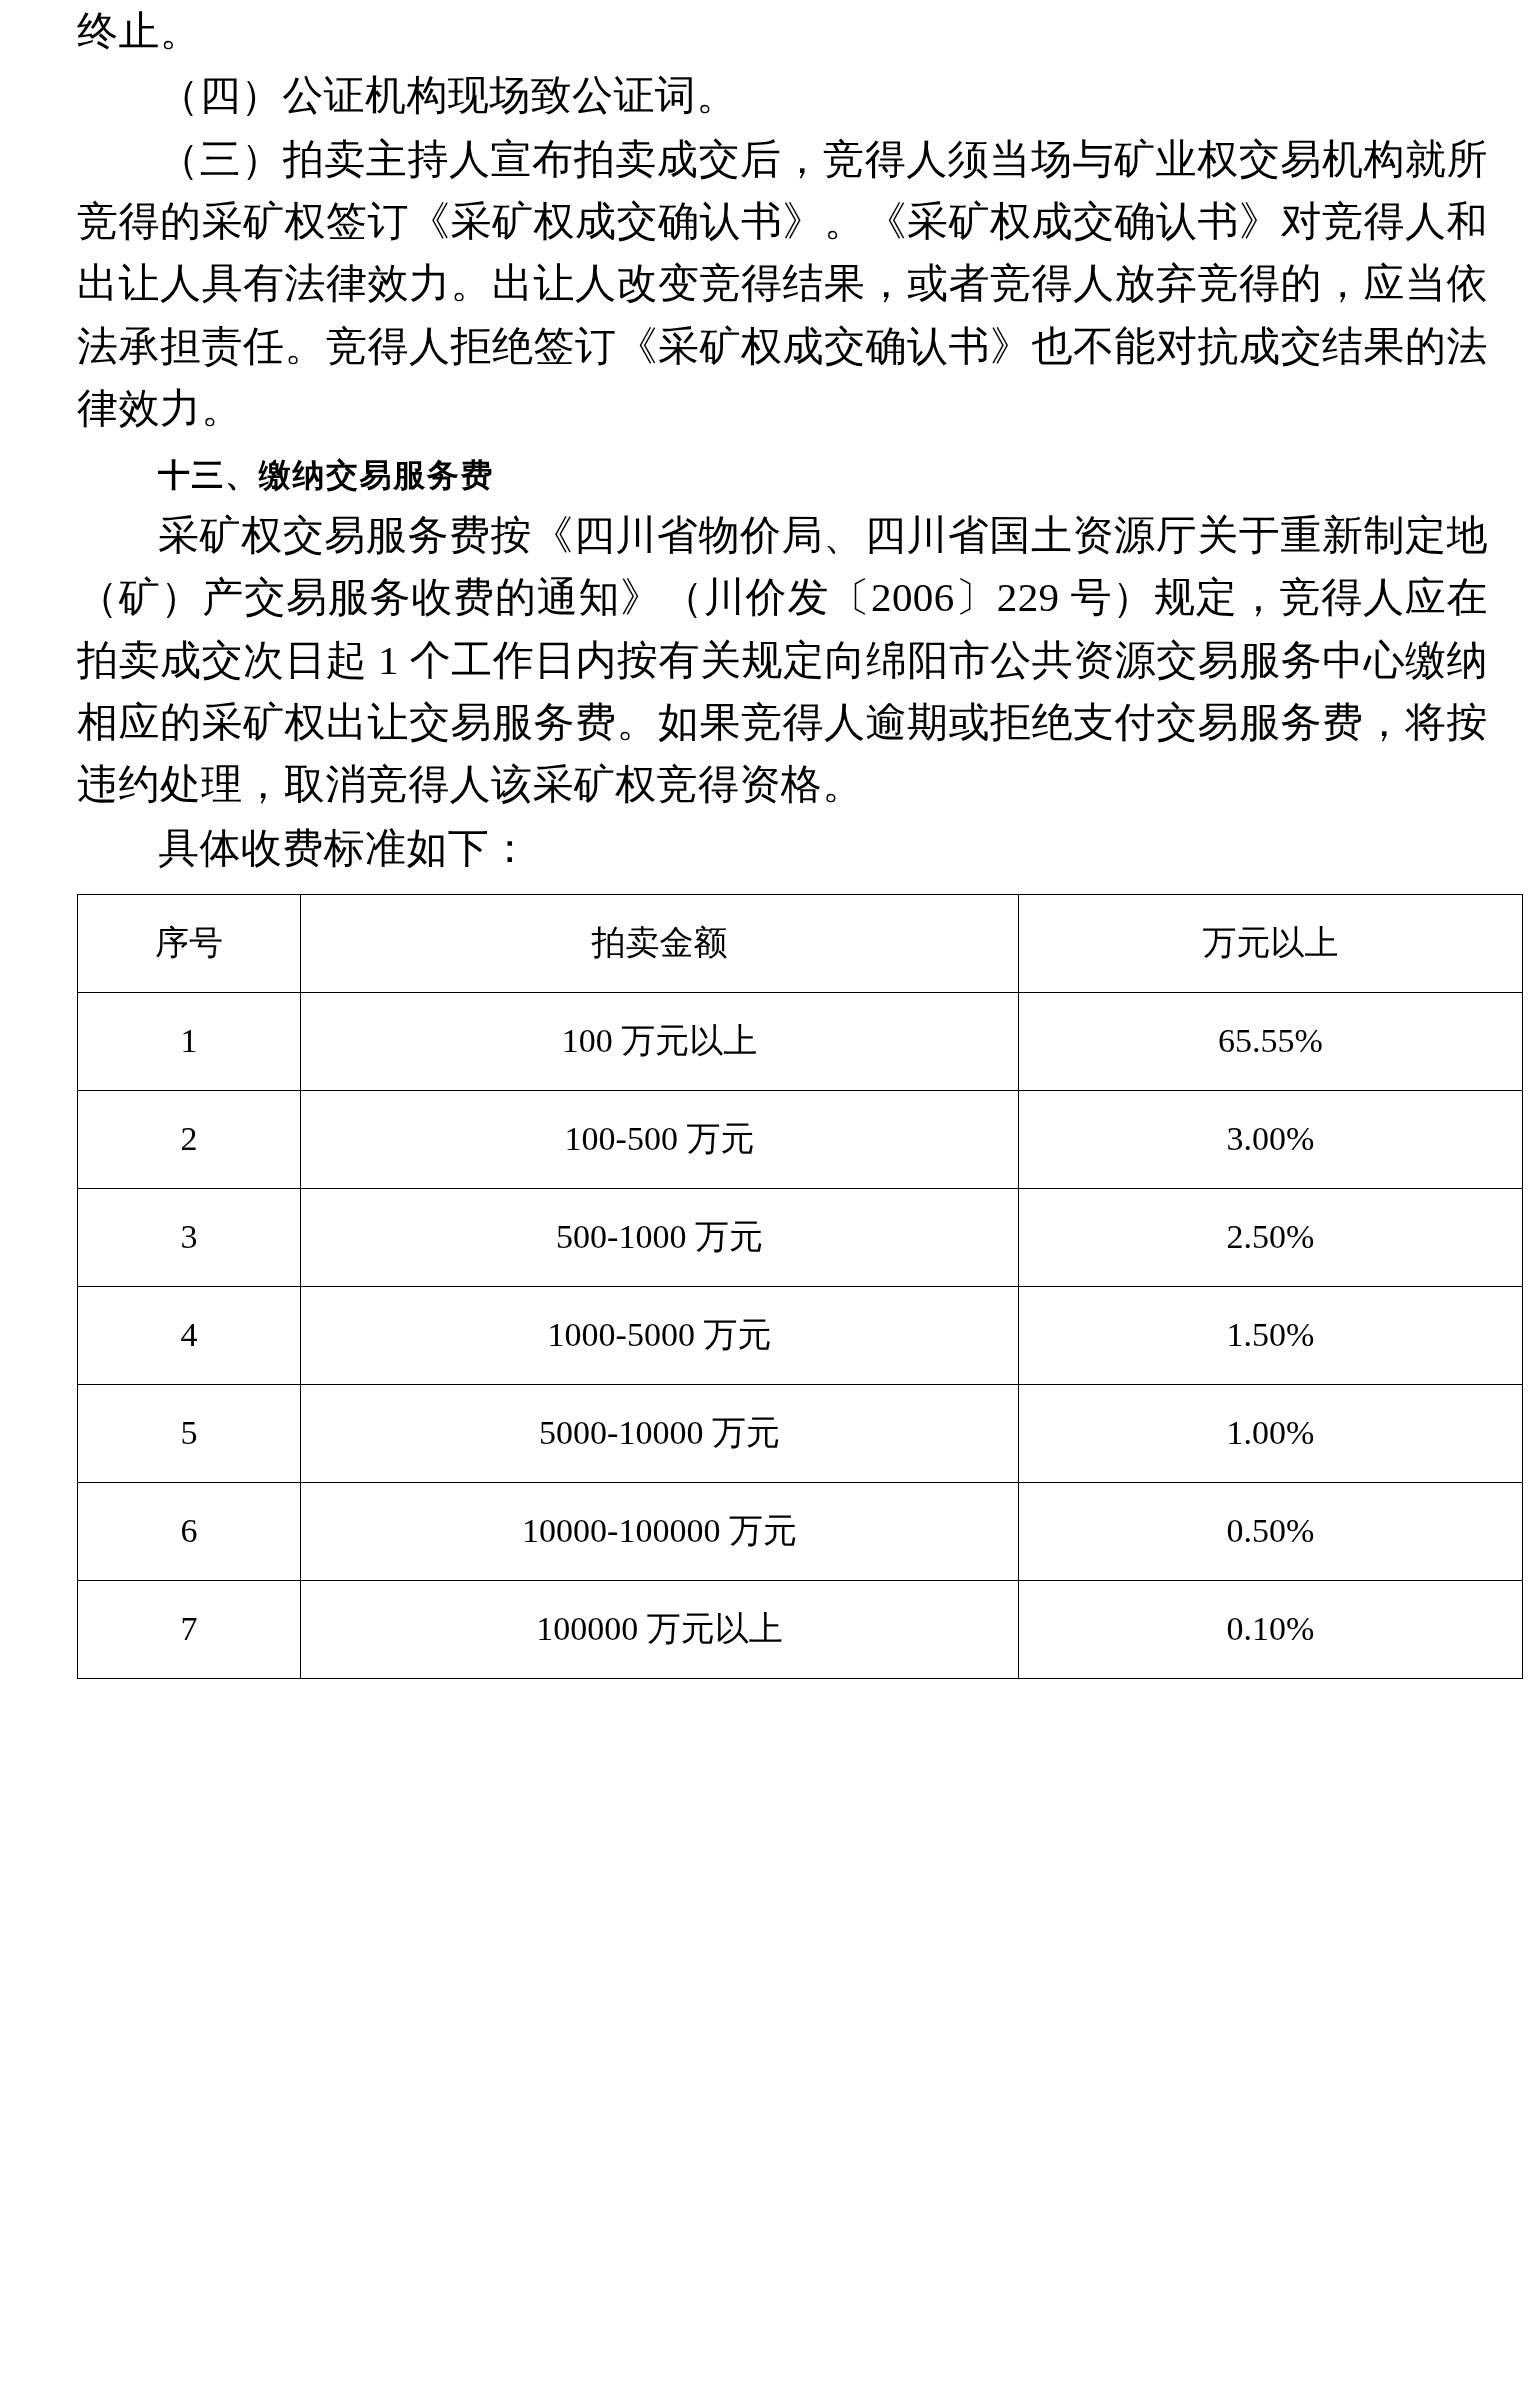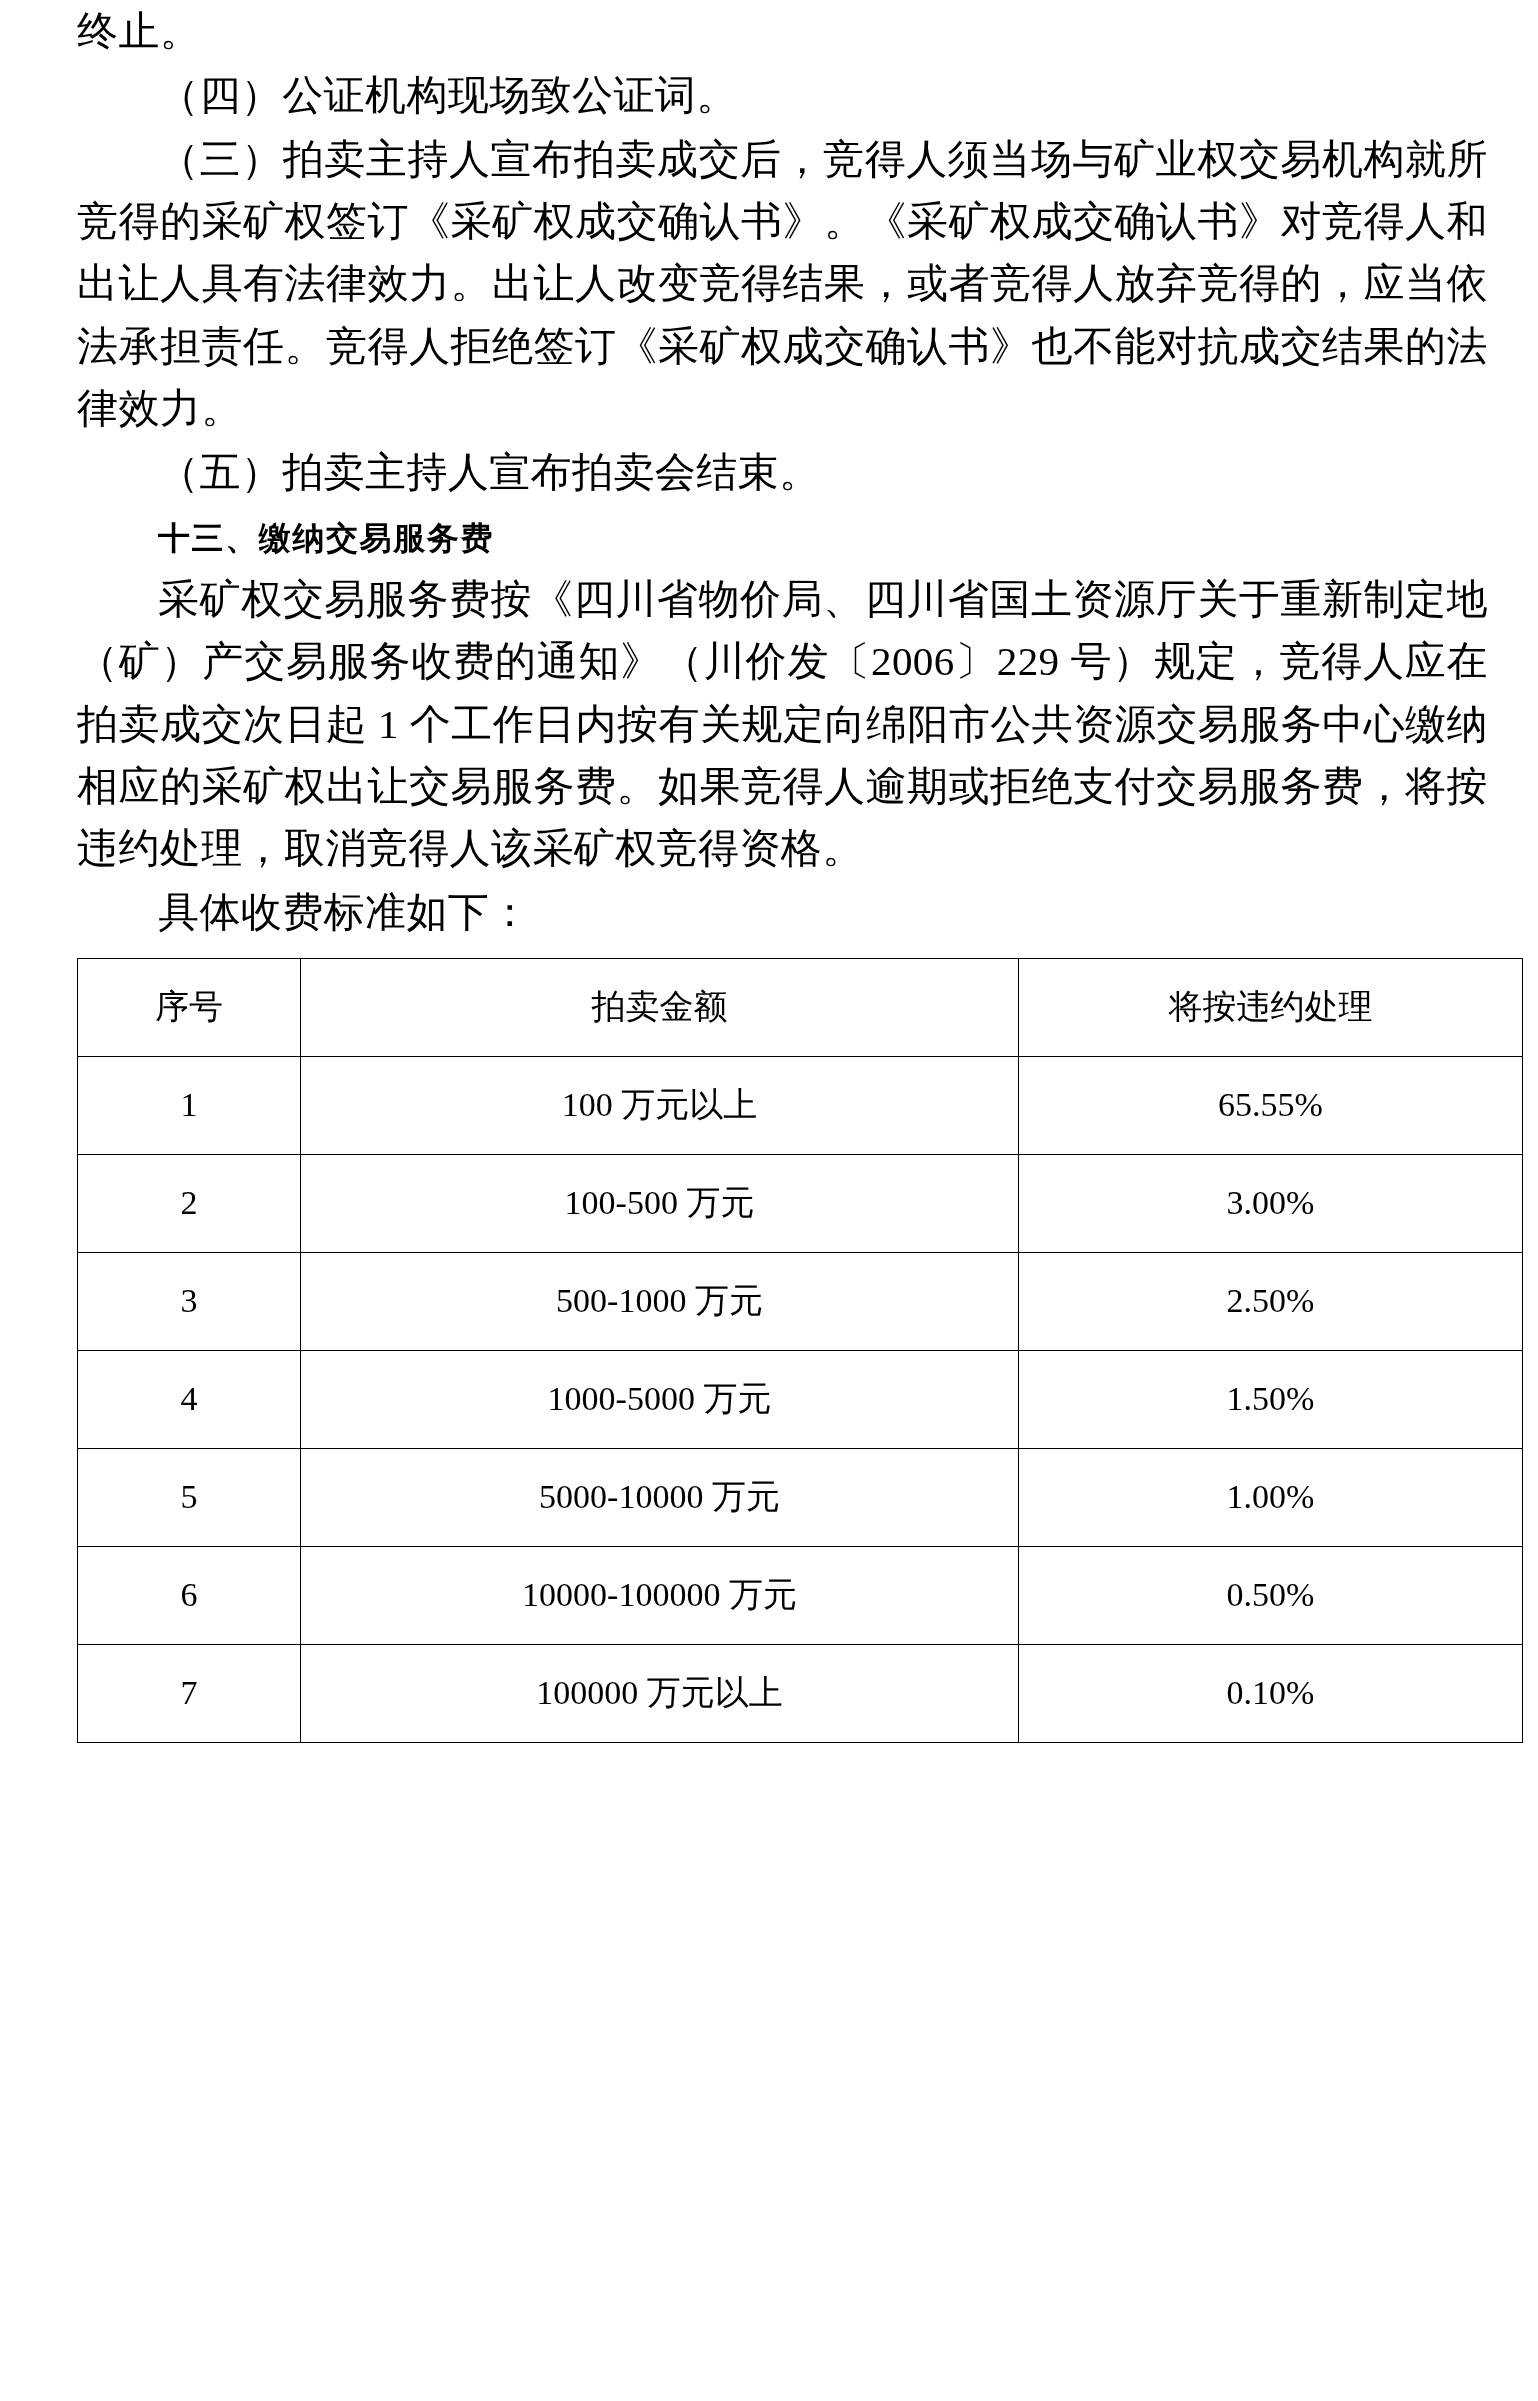--- a/index.html
+++ b/index.html
@@ -79,39 +79,38 @@
 <body>
 
 <div class="page">
 
   <p class="para">终止。</p>
 
   <p class="para indent">（四）公证机构现场致公证词。</p>
 
   <p class="para indent">（三）拍卖主持人宣布拍卖成交后，竞得人须当场与矿业权交易机构就所竞得的采矿权签订《采矿权成交确认书》。《采矿权成交确认书》对竞得人和出让人具有法律效力。出让人改变竞得结果，或者竞得人放弃竞得的，应当依法承担责任。竞得人拒绝签订《采矿权成交确认书》也不能对抗成交结果的法律效力。</p>
 
-  <p class="para indent">（五）拍卖主持人宣布拍卖会结束。</p>
 
   <h2 class="heading">十三、缴纳交易服务费</h2>
 
   <p class="para indent">采矿权交易服务费按《四川省物价局、四川省国土资源厅关于重新制定地（矿）产交易服务收费的通知》（川价发〔2006〕229 号）规定，竞得人应在拍卖成交次日起 1 个工作日内按有关规定向绵阳市公共资源交易服务中心缴纳相应的采矿权出让交易服务费。如果竞得人逾期或拒绝支付交易服务费，将按违约处理，取消竞得人该采矿权竞得资格。</p>
 
   <p class="para indent">具体收费标准如下：</p>
 
   <table class="fee-table">
     <colgroup>
       <col class="col-no">
       <col class="col-amount">
       <col class="col-rate">
     </colgroup>
     <thead>
       <tr>
         <th>序号</th>
         <th>拍卖金额</th>
-        <th>将按违约处理</th>
+        <th>万元以上</th>
       </tr>
     </thead>
     <tbody>
       <tr>
         <td>1</td>
         <td>100 万元以上</td>
         <td>65.55%</td>
       </tr>
       <tr>
         <td>2</td>

